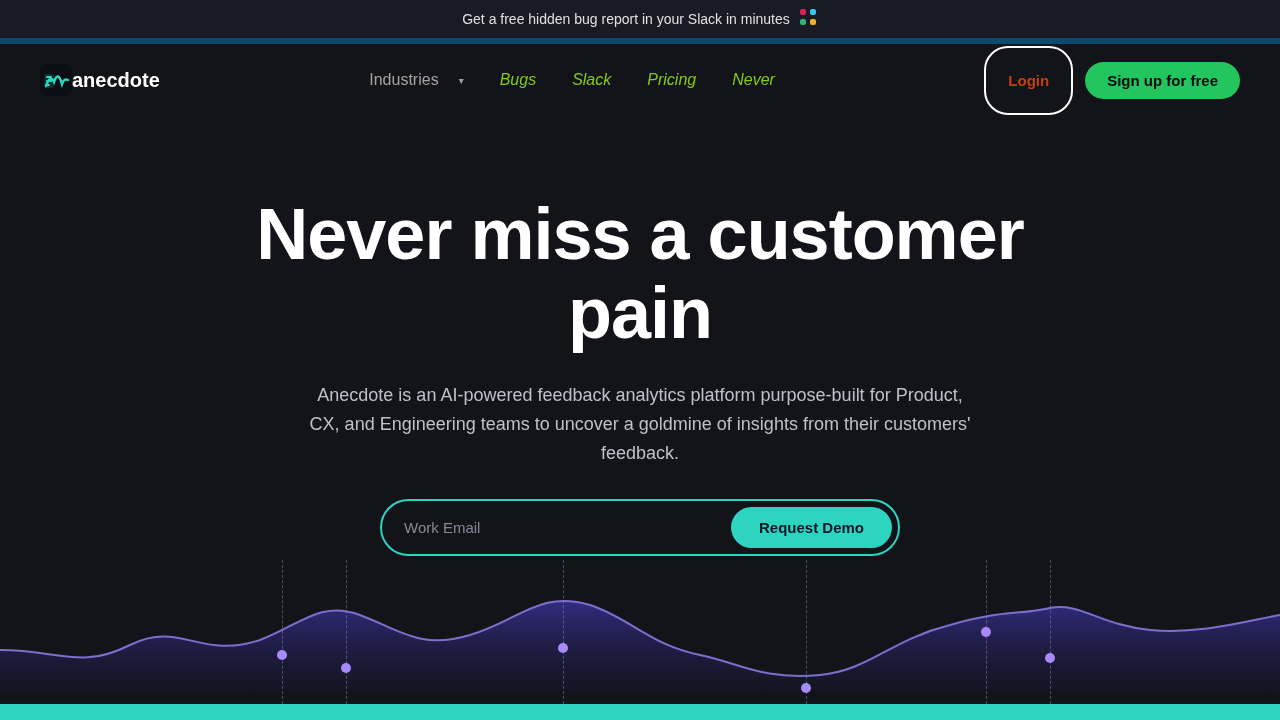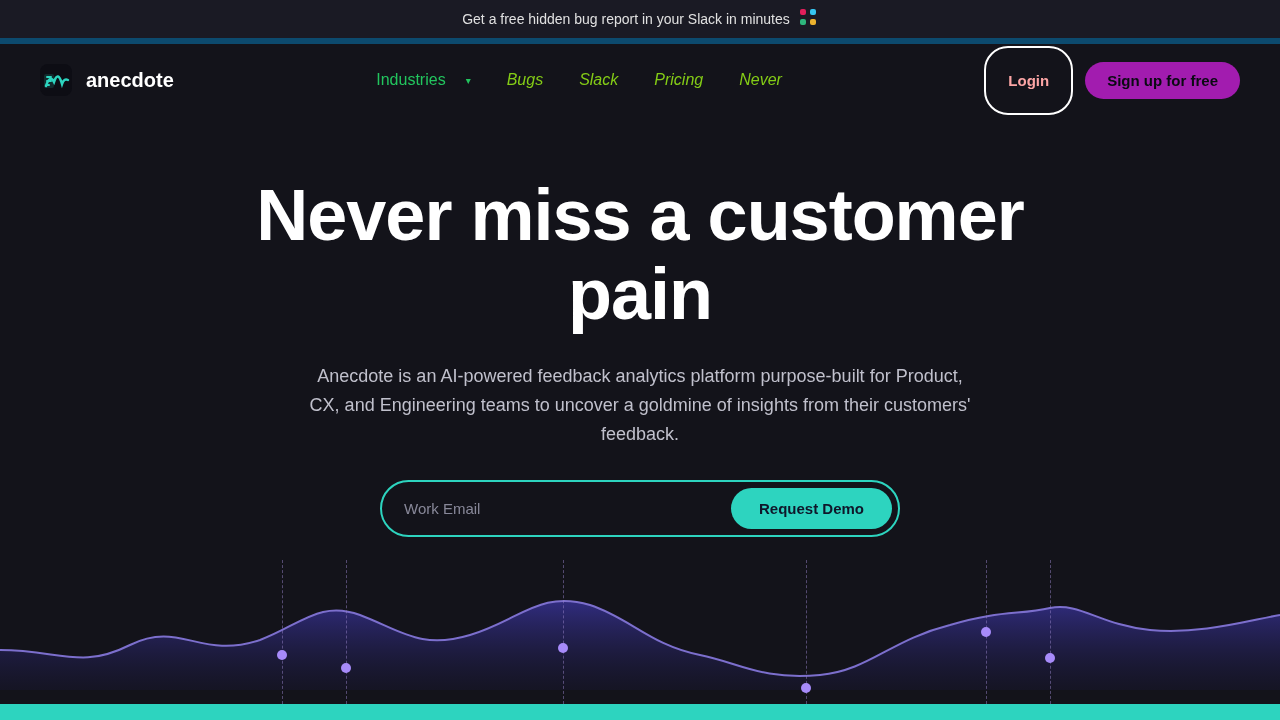--- a/index.html
+++ b/index.html
@@ -32,21 +32,21 @@
       display: flex;
       align-items: center;
       justify-content: space-between;
       padding: 0 40px;
       background: #13131a;
     }
 
     .logo {
       display: flex;
       align-items: center;
-      gap: 14px;
+      gap: 0;
       text-decoration: none;
       color: white;
     }
 
     .logo-text {
       font-size: 20px;
       font-weight: 600;
       color: white;
     }
 
@@ -68,48 +68,48 @@
       font-size: 16px;
       font-weight: 400;
       font-style: italic;
     }
 
     .nav-industries {
       display: flex;
       align-items: center;
       gap: 20px;
       cursor: pointer;
-      color: #22c55e;
+      color: #a3a3a3;
       font-size: 16px;
     }
 
     .chevron {
       font-size: 10px;
       margin-top: 1px;
     }
 
     .nav-actions {
       display: flex;
       align-items: center;
       gap: 12px;
     }
 
     .btn-login {
       background: transparent;
-      color: #fca5a5;
+      color: #c2410c;
       border: 2px solid white;
       border-radius: 24px;
       padding: 24px 22px;
       font-size: 15px;
       font-weight: 600;
       cursor: pointer;
     }
 
     .btn-signup {
-      background: #a21caf;
+      background: #22c55e;
       color: #0a0a12;
       border: none;
       border-radius: 24px;
       padding: 10px 22px;
       font-size: 15px;
       font-weight: 600;
       cursor: pointer;
     }
 
     
@@ -121,20 +121,21 @@
       padding: 60px 40px 40px;
     }
 
     .hero-title {
       font-size: 72px;
       font-weight: 800;
       line-height: 1.1;
       max-width: 860px;
       margin-bottom: 28px;
       letter-spacing: -1px;
+      margin-top: 19px;
     }
 
     .hero-subtitle {
       font-size: 18px;
       color: #c0c0cc;
       max-width: 680px;
       line-height: 1.6;
       margin-bottom: 31px;
     }
 

